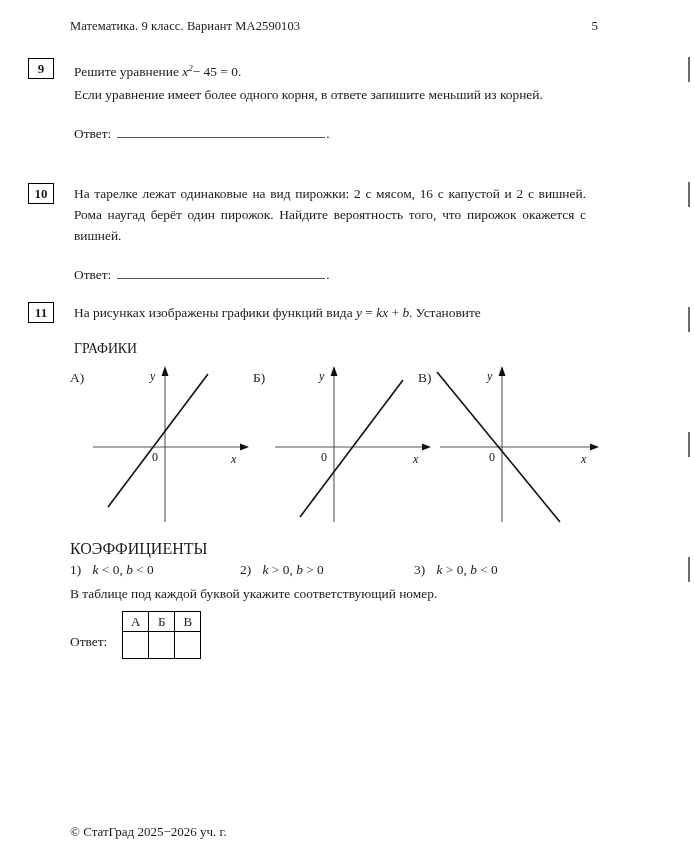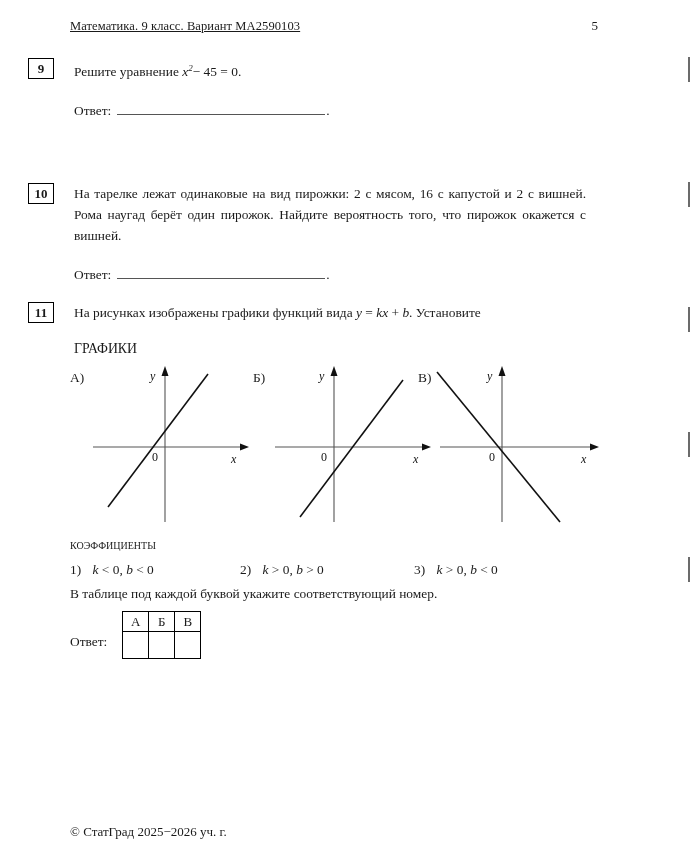--- a/index.html
+++ b/index.html
@@ -26,21 +26,21 @@
     position: absolute;
     top: 18px;
     left: 70px;
     width: 528px;
     display: flex;
     justify-content: space-between;
     align-items: baseline;
     font-size: 12.5px;
     letter-spacing: 0.1px;
   }
-  .header-title { white-space: nowrap; text-decoration: underline; }
+  .header-title { white-space: nowrap; }
   .header-page { font-size: 13px; }
 
   
   .task {
     position: absolute;
     left: 28px;
     width: 620px;
   }
   .task-num {
     position: absolute;
@@ -103,21 +103,21 @@
     position: absolute;
     font-size: 13.4px;
   }
   .graph-svg { position: absolute; top: 0; }
 
   
   .coef-title {
     position: absolute;
     left: 70px;
     top: 540px;
-    font-size: 10px;
+    font-size: 16px;
   }
   .coef-list {
     position: absolute;
     left: 70px;
     top: 562px;
     width: 520px;
     font-size: 13.4px;
   }
   .coef-item {
     position: absolute;
@@ -187,20 +187,21 @@
 
   <div class="task" style="top:58px;">
     <div class="task-num">9</div>
     <div class="task-body">
       <div>
         <span>Решите уравнение</span>
         <span class="nb">
           <span class="mi">x</span><span class="sup">2</span><span>− 45 = 0</span><span>.</span>
         </span>
       </div>
+      <div class="justify" style="margin-top:2px;">Если уравнение имеет более одного корня, в ответе запишите меньший из корней.</div>
       <div class="answer-row">
         <span class="answer-label">Ответ:</span>
         <span class="answer-rule"></span>
         <span class="answer-dot">.</span>
       </div>
     </div>
   </div>
 
   <div class="task" style="top:183px;">
     <div class="task-num">10</div>

